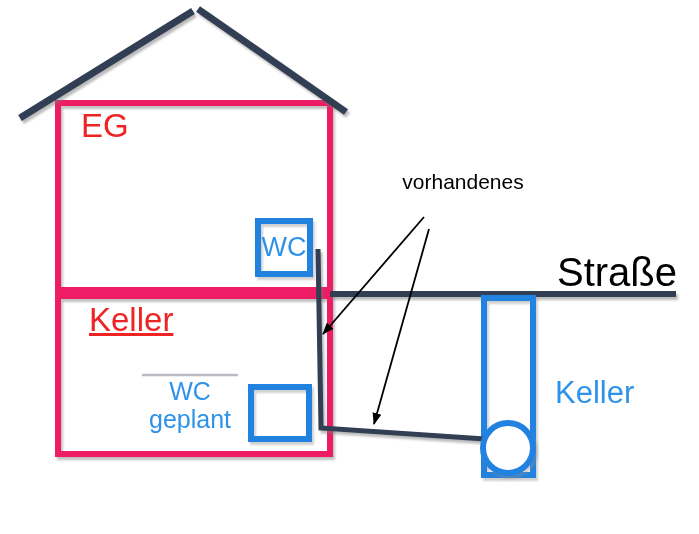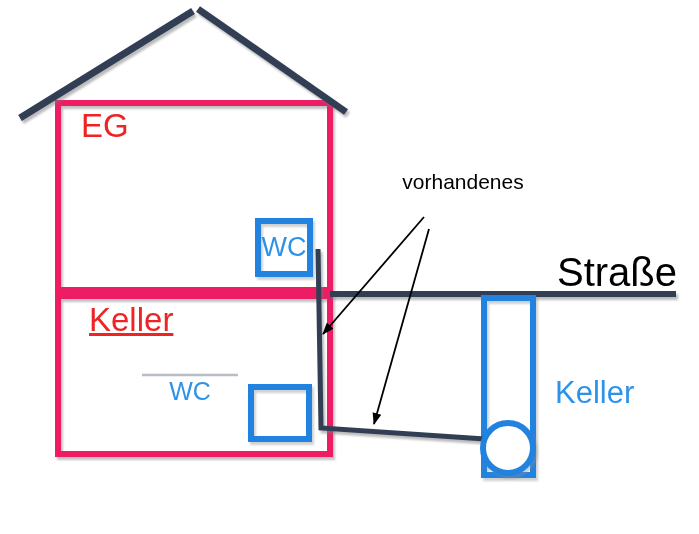--- a/index.html
+++ b/index.html
@@ -81,20 +81,21 @@
   </svg>
 
   <div id="eg-lbl" class="lbl floor-lbl">EG</div>
 
   <div id="keller-lbl" class="lbl floor-lbl">Keller</div>
 
   <div id="wc-upper-lbl" class="lbl">WC</div>
 
   <div id="wc-planned-lbl" class="lbl">
     <span>WC</span>
+    <span>geplant</span>
   </div>
 
   <div id="annot-lbl" class="lbl">
     <span>vorhandenes</span>
   </div>
 
   <div id="strasse-lbl" class="lbl">Straße</div>
 
   <div id="schacht-lbl" class="lbl">
     <span>Keller</span>

